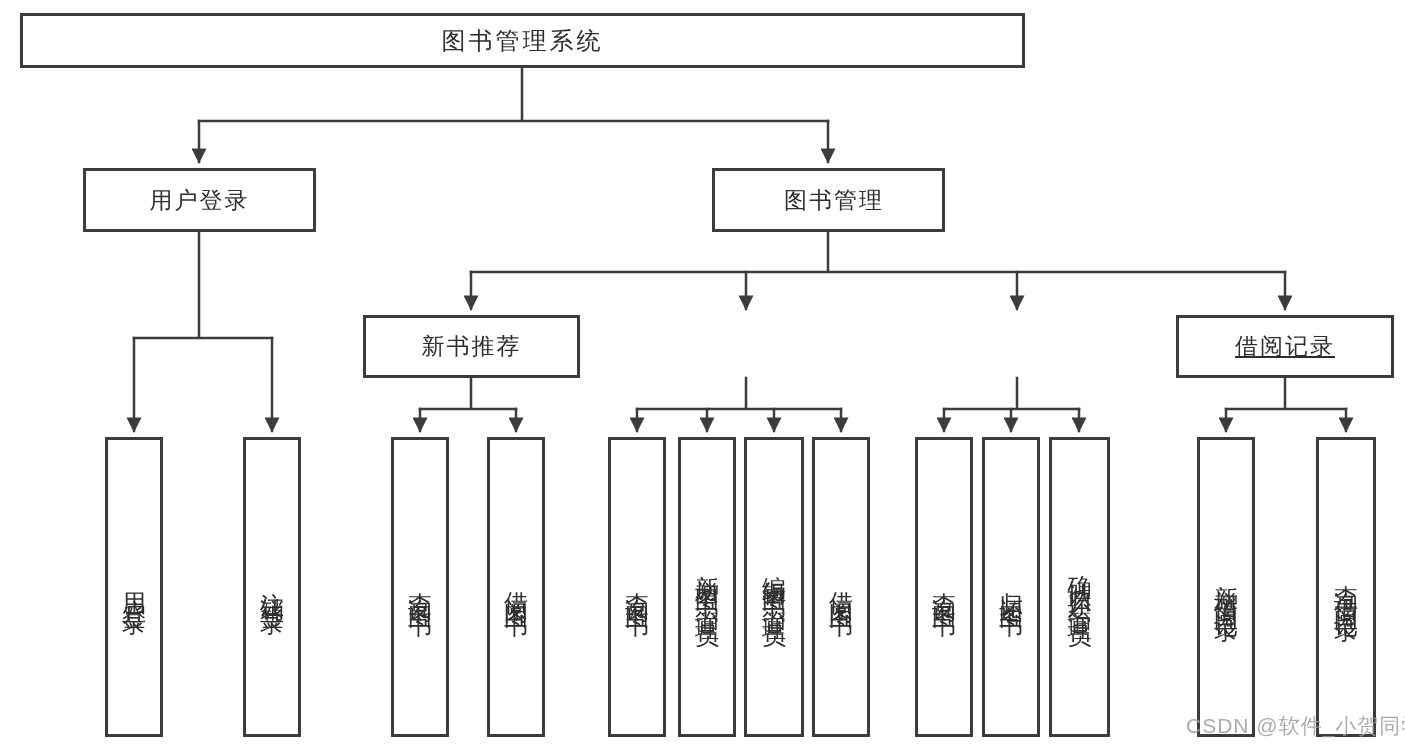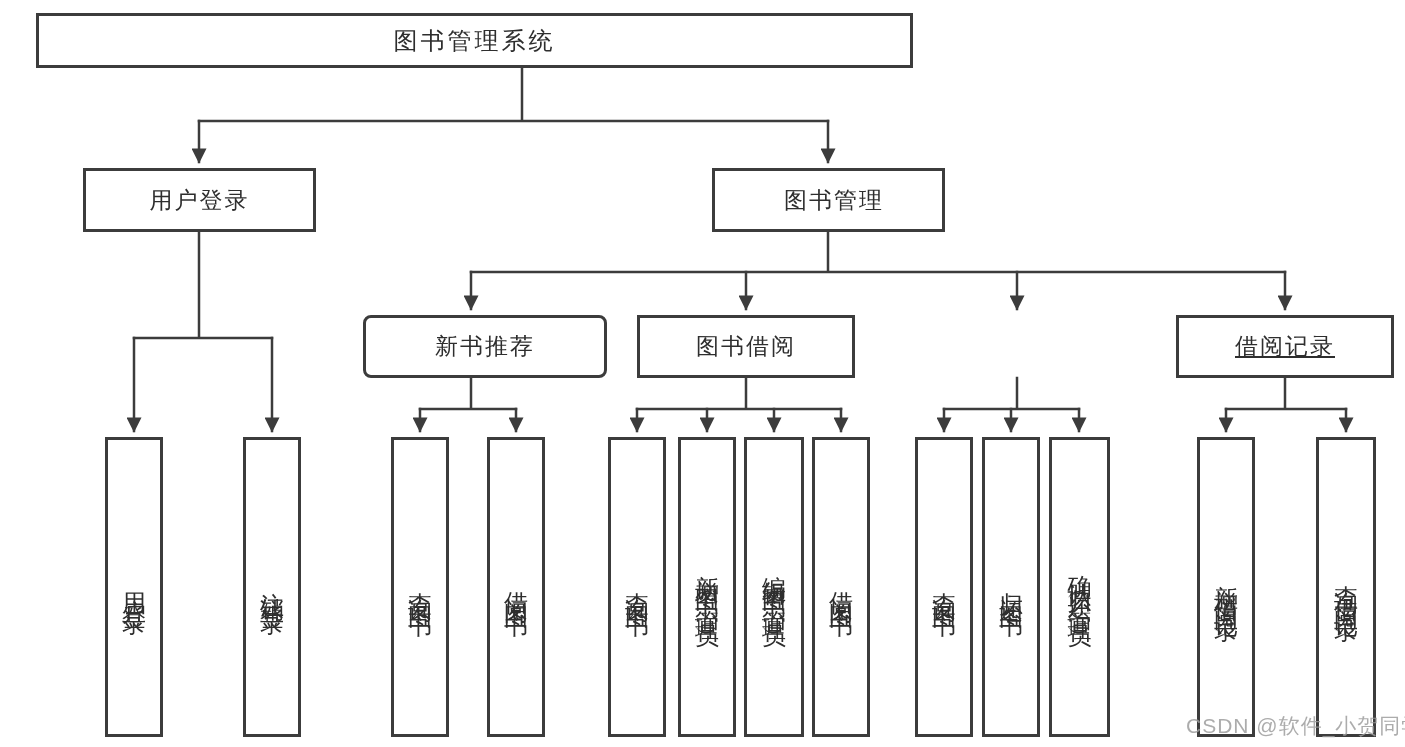--- a/index.html
+++ b/index.html
@@ -96,36 +96,33 @@
       </g>
 
       <g>
         <path d="M1285 378 V409 M1226 409 H1346"></path>
         <path d="M1226 409 V431" marker-end="url(#arrow)"></path>
         <path d="M1346 409 V431" marker-end="url(#arrow)"></path>
       </g>
     </g>
   </svg>
 
-  <div class="box hbox title" style="left:20px;top:13px;width:877px;height:55px;margin-left:16px;">
+  <div class="box hbox title" style="left:20px;top:13px;width:1005px;height:55px;">
     <span>图书管理系统</span>
   </div>
 
   <div class="box hbox" style="left:83px;top:168px;width:233px;height:64px;">
     <span>用户登录</span>
   </div>
   <div class="box hbox" style="left:712px;top:168px;width:233px;height:64px;padding-left:11px;">
     <span>图书管理</span>
   </div>
 
-  <div class="box hbox" style="left:363px;top:315px;width:244px;height:63px;border-radius:8px;">
+  <div class="box hbox" style="left:363px;top:315px;width:217px;height:63px;">
     <span>新书推荐</span>
-  </div>
-  <div class="box hbox" style="left:637px;top:315px;width:218px;height:63px;">
-    <span>图书借阅</span>
   </div>
   <div class="box hbox" style="left:1176px;top:315px;width:218px;height:63px;text-decoration:underline;">
     <span>借阅记录</span>
   </div>
 
   <div class="box vbox" style="left:105px;">
     <span>用户登录</span>
   </div>
   <div class="box vbox" style="left:243px;">
     <span>注销登录</span>

